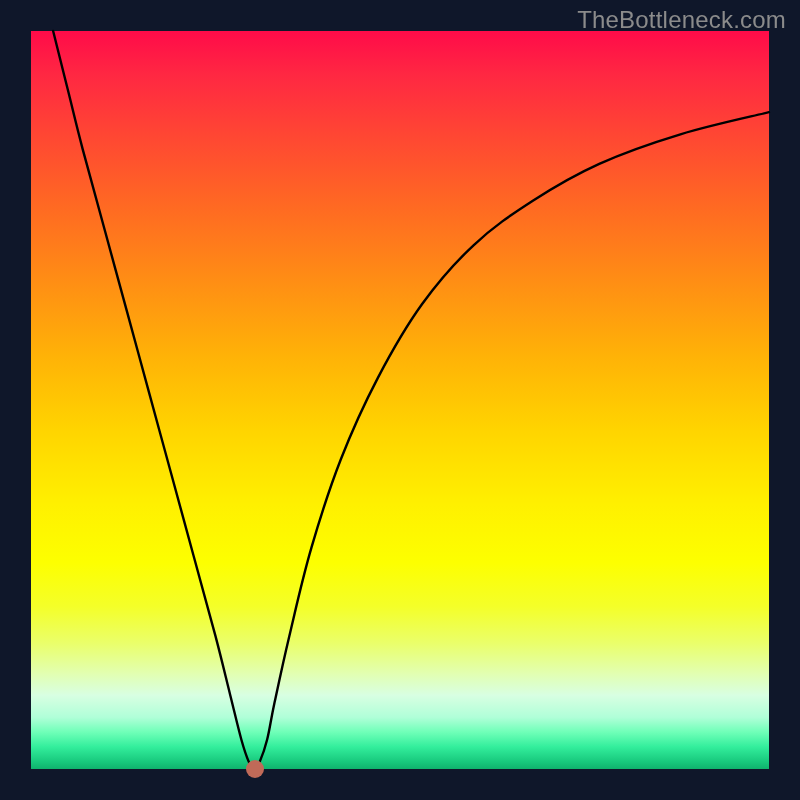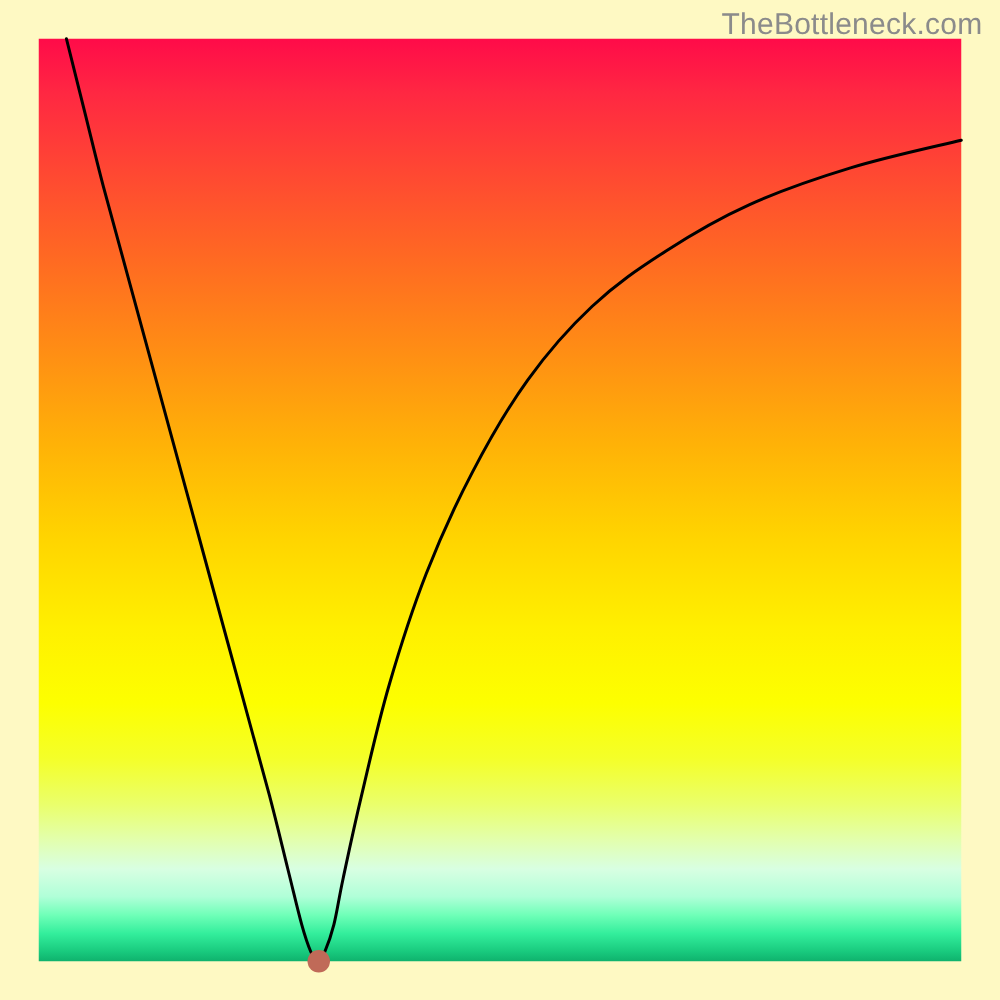--- a/index.html
+++ b/index.html
@@ -7,21 +7,21 @@
     padding: 0;
     width: 800px;
     height: 800px;
     background: #000;
     overflow: hidden;
   }
   .frame {
     position: relative;
     width: 800px;
     height: 800px;
-    background: #fef9c3;
+    background: #0f172a;
   }
   .plot-area {
     position: absolute;
     left: 31px;
     top: 31px;
     width: 738px;
     height: 738px;
     background: linear-gradient(to bottom,
       #ff0b49 0%,
       #ff2842 6%,

